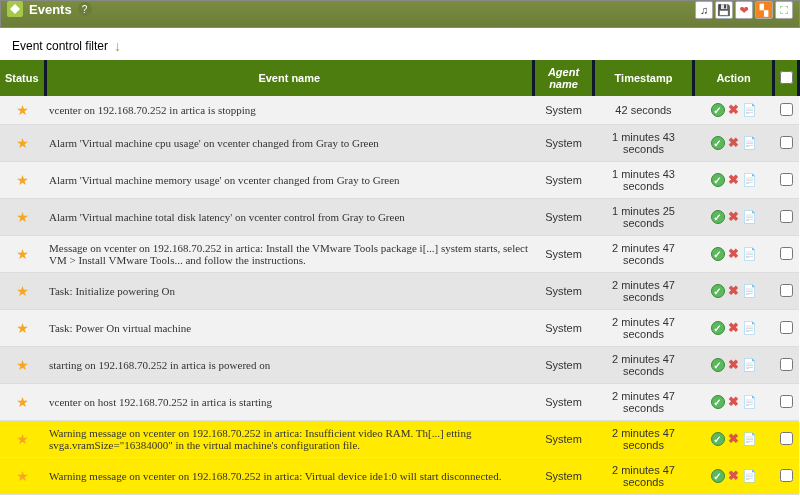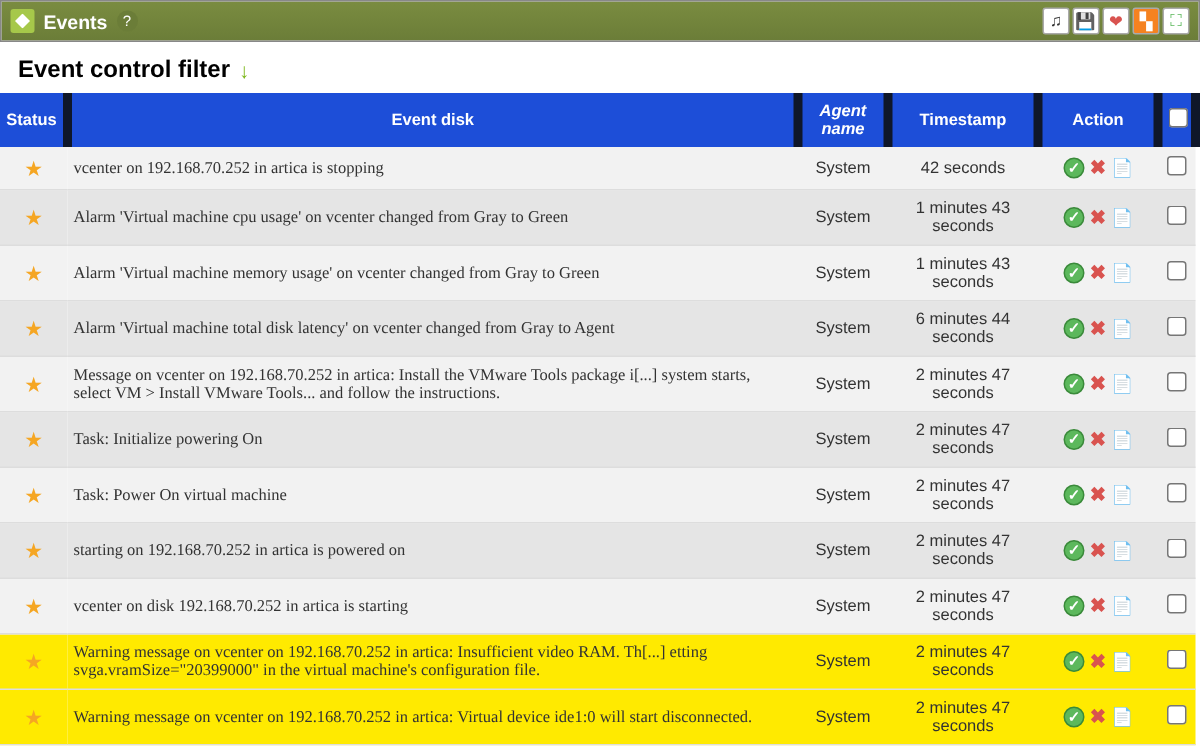--- a/index.html
+++ b/index.html
@@ -1,26 +1,26 @@
 <!DOCTYPE html>
 <html><head>
 <meta charset="utf-8">
 <style>
   * { box-sizing: border-box; margin: 0; padding: 0; }
   body { font-family: Verdana, Arial, sans-serif; font-size: 11px; color: #333; background: #fff; width: 800px; }
-  .header-bar { background: linear-gradient(to bottom, #7a8c40, #6b7d38); height: 28px; display: flex; align-items: center; justify-content: space-between; padding: 0 6px; border: 1px solid #888; }
+  .header-bar { background: linear-gradient(to bottom, #7a8c40, #6b7d38); height: 28px; display: flex; align-items: flex-start; justify-content: space-between; padding: 0 6px; border: 1px solid #888; }
   .header-left { display: flex; align-items: center; gap: 6px; }
   .header-title { color: #fff; font-weight: bold; font-size: 13px; }
   .header-icons { display: flex; gap: 2px; }
   .hicon { width: 18px; height: 18px; display: flex; align-items: center; justify-content: center; background: #fff; border: 1px solid #aaa; border-radius: 2px; cursor: pointer; font-size: 11px; }
   .filter-row { padding: 10px 8px 6px 12px; display: flex; align-items: center; gap: 6px; }
-  .filter-title { font-weight: bold; font-size: 16px; color: #000; }
+  .filter-title { font-weight: normal; font-size: 12px; color: #000; }
   .arrow-down { color: #7cb71a; font-size: 14px; font-weight: bold; }
   table { width: 100%; border-collapse: collapse; table-layout: fixed; }
-  th { background: #1d4ed8; color: #fff; font-weight: bold; font-size: 11px; padding: 6px 4px; text-align: center; border-right: 6px solid #0f172a; }
+  th { background: #4d7c0f; color: #fff; font-weight: bold; font-size: 11px; padding: 6px 4px; text-align: center; border-right: 3px solid #0f172a; }
   th:first-child { width: 45px; }
   th.agent { width: 60px; font-style: italic; }
   th.ts { width: 100px; }
   th.act { width: 80px; }
   th.chk { width: 25px; }
   td { padding: 6px 4px; border-bottom: 1px solid #ddd; font-size: 11px; vertical-align: middle; }
   tr.even td { background: #f2f2f2; }
   tr.odd td { background: #e5e5e5; }
   tr.warn td { background: #ffea00; }
   .status-cell { text-align: center; }
@@ -58,21 +58,21 @@
 
 <div class="filter-row">
   <span class="filter-title">Event control filter</span>
   <span class="arrow-down">↓</span>
 </div>
 
 <table>
   <thead>
     <tr>
       <th>Status</th>
-      <th>Event disk</th>
+      <th>Event name</th>
       <th class="agent">Agent name</th>
       <th class="ts">Timestamp</th>
       <th class="act">Action</th>
       <th class="chk"><input type="checkbox" style=""></th>
     </tr>
   </thead>
   <tbody id="rows">
       <tr class="even">
         <td class="status-cell"><span class="star">★</span></td>
         <td class="eventname">vcenter on 192.168.70.252 in artica is stopping</td>
@@ -92,23 +92,23 @@
       <tr class="even">
         <td class="status-cell"><span class="star">★</span></td>
         <td class="eventname">Alarm 'Virtual machine memory usage' on vcenter changed from Gray to Green</td>
         <td class="center">System</td>
         <td class="center">1 minutes 43 seconds</td>
         <td class="actions"><span class="aicon ok-circ">✓</span><span class="aicon x-red">✖</span><span class="aicon doc">📄</span></td>
         <td class="center"><input type="checkbox" style=""></td>
       </tr>
       <tr class="odd">
         <td class="status-cell"><span class="star">★</span></td>
-        <td class="eventname">Alarm 'Virtual machine total disk latency' on vcenter changed from Gray to Agent</td>
+        <td class="eventname">Alarm 'Virtual machine total disk latency' on vcenter control from Gray to Green</td>
         <td class="center">System</td>
-        <td class="center">6 minutes 44 seconds</td>
+        <td class="center">1 minutes 25 seconds</td>
         <td class="actions"><span class="aicon ok-circ">✓</span><span class="aicon x-red">✖</span><span class="aicon doc">📄</span></td>
         <td class="center"><input type="checkbox" style=""></td>
       </tr>
       <tr class="even">
         <td class="status-cell"><span class="star">★</span></td>
         <td class="eventname">Message on vcenter on 192.168.70.252 in artica: Install the VMware Tools package i[...] system starts, select VM &gt; Install VMware  Tools... and follow the instructions.</td>
         <td class="center">System</td>
         <td class="center">2 minutes 47 seconds</td>
         <td class="actions"><span class="aicon ok-circ">✓</span><span class="aicon x-red">✖</span><span class="aicon doc">📄</span></td>
         <td class="center"><input type="checkbox" style=""></td>
@@ -132,29 +132,29 @@
       <tr class="odd">
         <td class="status-cell"><span class="star">★</span></td>
         <td class="eventname">starting on 192.168.70.252 in artica is powered on</td>
         <td class="center">System</td>
         <td class="center">2 minutes 47 seconds</td>
         <td class="actions"><span class="aicon ok-circ">✓</span><span class="aicon x-red">✖</span><span class="aicon doc">📄</span></td>
         <td class="center"><input type="checkbox" style=""></td>
       </tr>
       <tr class="even">
         <td class="status-cell"><span class="star">★</span></td>
-        <td class="eventname">vcenter on disk 192.168.70.252 in artica is starting</td>
+        <td class="eventname">vcenter on host 192.168.70.252 in artica is starting</td>
         <td class="center">System</td>
         <td class="center">2 minutes 47 seconds</td>
         <td class="actions"><span class="aicon ok-circ">✓</span><span class="aicon x-red">✖</span><span class="aicon doc">📄</span></td>
         <td class="center"><input type="checkbox" style=""></td>
       </tr>
       <tr class="warn">
         <td class="status-cell"><span class="star">★</span></td>
-        <td class="eventname">Warning message on vcenter on 192.168.70.252 in artica: Insufficient video RAM. Th[...] etting svga.vramSize="20399000" in the virtual machine's configuration file.</td>
+        <td class="eventname">Warning message on vcenter on 192.168.70.252 in artica: Insufficient video RAM. Th[...] etting svga.vramSize="16384000" in the virtual machine's configuration file.</td>
         <td class="center">System</td>
         <td class="center">2 minutes 47 seconds</td>
         <td class="actions"><span class="aicon ok-circ">✓</span><span class="aicon x-red">✖</span><span class="aicon doc">📄</span></td>
         <td class="center"><input type="checkbox" style=""></td>
       </tr>
       <tr class="warn">
         <td class="status-cell"><span class="star">★</span></td>
         <td class="eventname">Warning message on vcenter on 192.168.70.252 in artica: Virtual device ide1:0 will start disconnected.</td>
         <td class="center">System</td>
         <td class="center">2 minutes 47 seconds</td>

